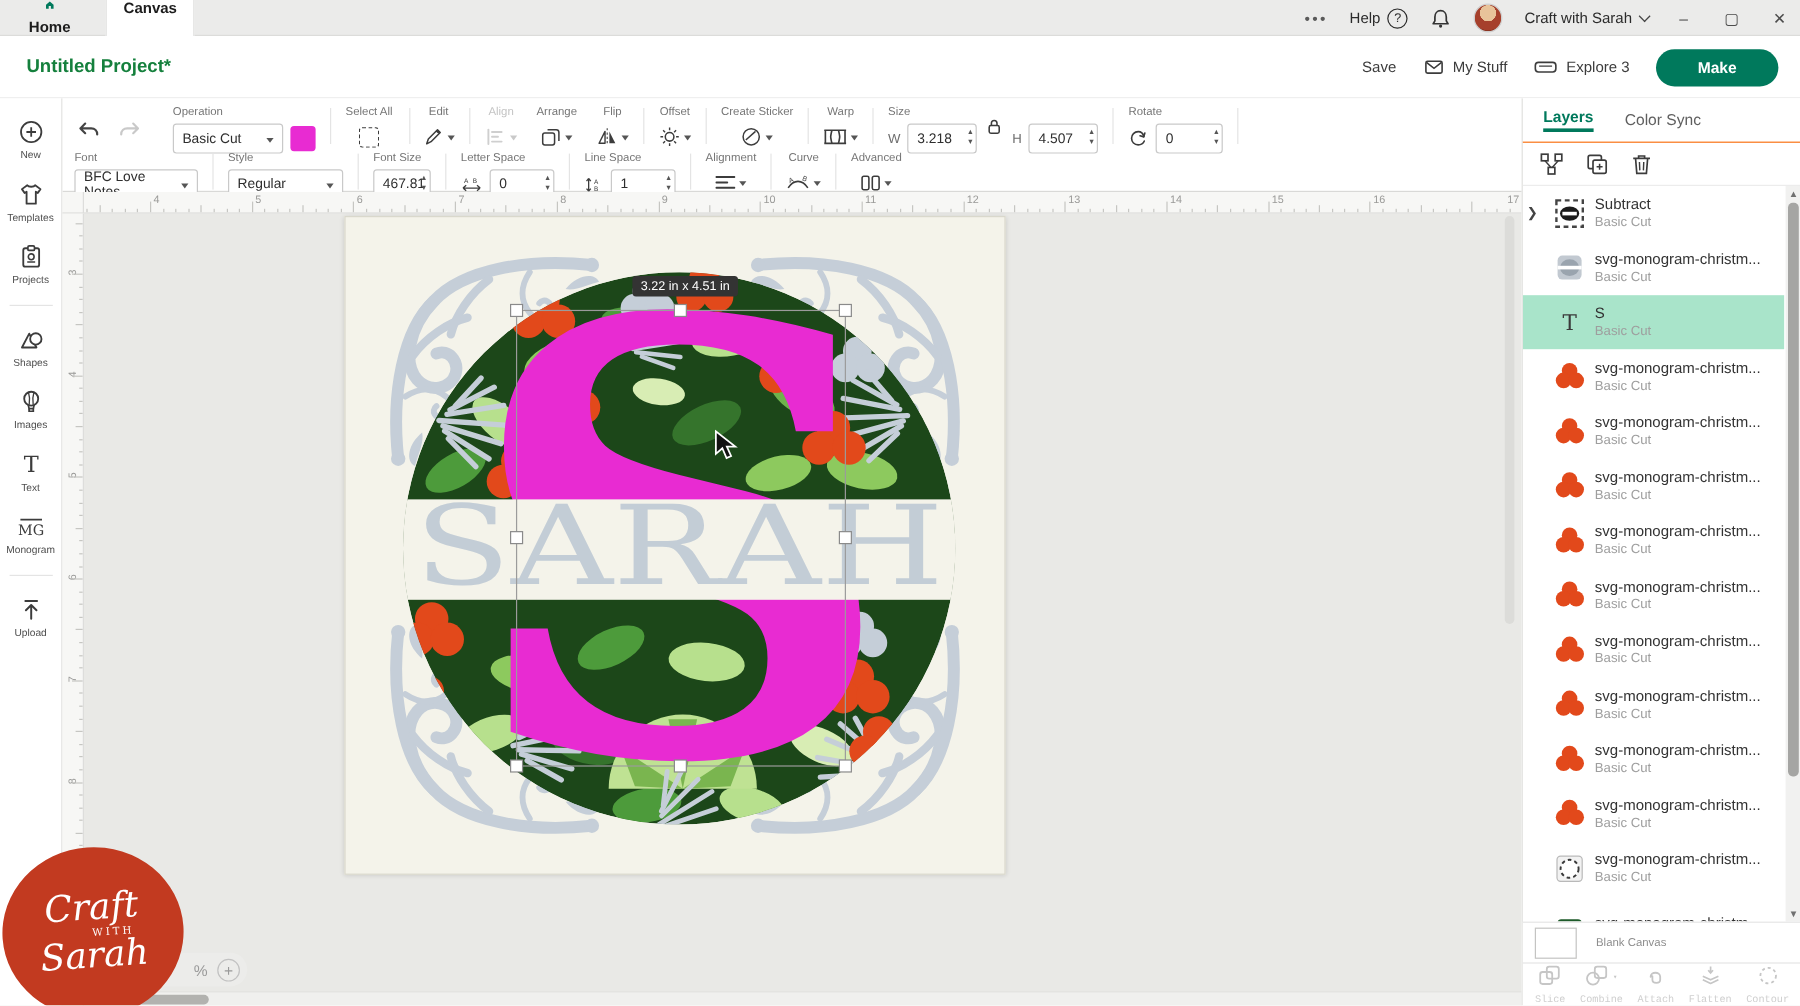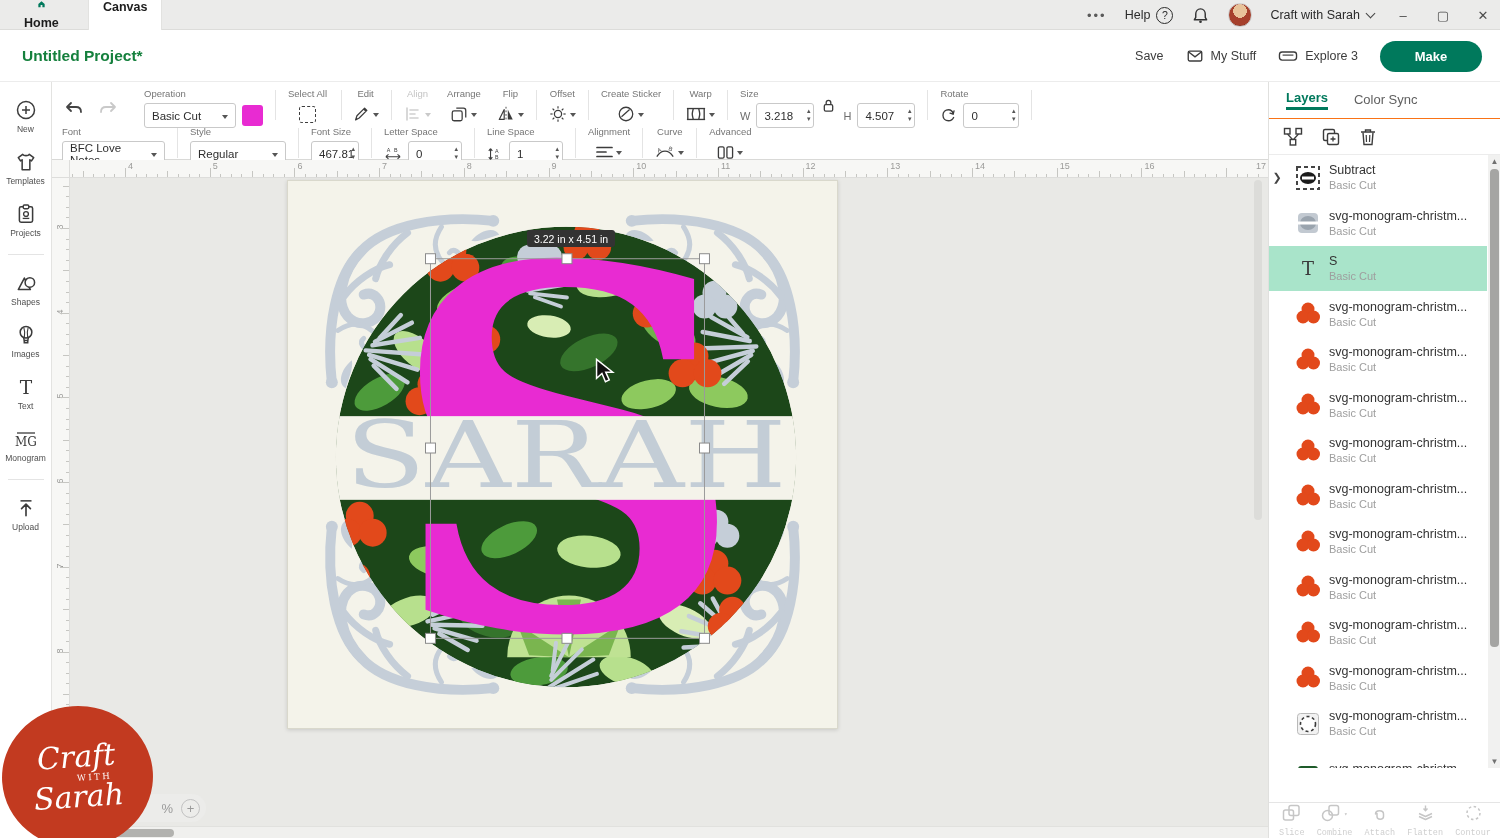--- a/index.html
+++ b/index.html
@@ -1030,20 +1030,24 @@
           <span class="ltext">
             <div class="lname">svg-monogram-christm</div>
           </span>
         </div>
       </div>
     <div class="rp-scroll">
       <span class="rp-arrow" style="top:2px;">▲</span>
       <div class="rp-thumb"></div>
       <span class="rp-arrow" style="bottom:2px;">▼</span>
     </div>
+    <div class="blank-row">
+      <span class="blank-thumb"></span>
+      <span class="blank-label">Blank Canvas</span>
+    </div>
     <div class="rp-actions" id="actionsBar">
         <div class="act">
           <span><svg width="19" height="18" viewBox="0 0 19 18">
               <rect x="1.5" y="6" width="10" height="10" rx="2" fill="none" stroke="#c6c6c6" stroke-width="1.5"></rect>
               <rect x="7" y="1.5" width="10" height="10" rx="2" fill="none" stroke="#c6c6c6" stroke-width="1.5"></rect>
             </svg></span>
           <span class="act-label">Slice</span>
         </div>
         <div class="act">
           <span><svg width="19" height="18" viewBox="0 0 19 18">

